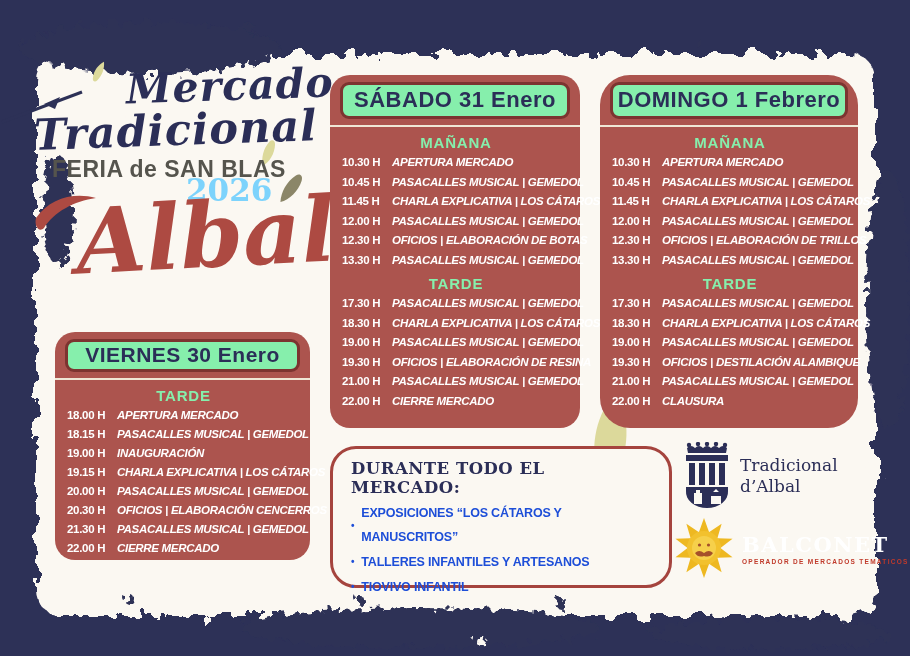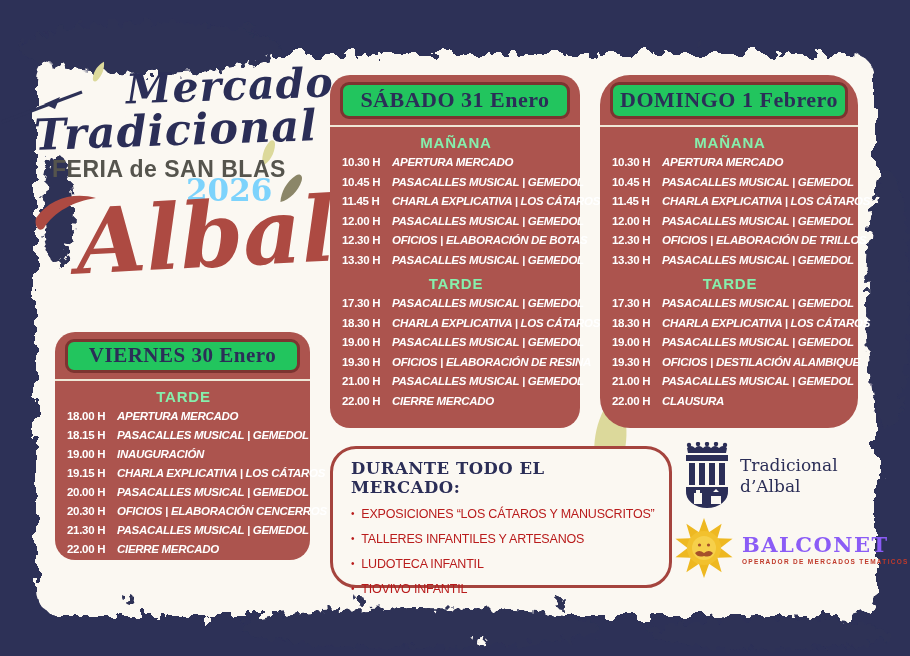--- a/index.html
+++ b/index.html
@@ -21,53 +21,53 @@
              font-weight:bold;color:#7dd3fc;font-size:31px;}
   .t-albal{position:absolute;left:76px;top:186px;font-family:"DejaVu Serif",serif;
              font-style:italic;font-weight:bold;color:#ad4a42;font-size:90px;
              transform:rotate(-3deg);line-height:1.1;}
 
   
   .day-box{position:absolute;background:#ac544e;border-radius:20px;box-sizing:border-box;}
   .day-box.viernes{left:55px;top:332px;width:255px;height:228px;}
   .day-box.sabado{left:330px;top:75px;width:250px;height:353px;}
   .day-box.domingo{left:600px;top:75px;width:258px;height:353px;border-radius:30px;}
-  .day-header{background:#22c55e;border:3px solid #7c3430;border-radius:9px;
+  .day-header{background:#86efac;border:3px solid #7c3430;border-radius:9px;
               margin:7px 10px 0;padding:2px 0 3px;text-align:center;
-              font-family:Liberation Serif, serif;font-weight:bold;color:#2b2e57;
+              font-family:Liberation Sans, sans-serif;font-weight:bold;color:#2b2e57;
               font-size:22px;letter-spacing:0.5px;box-sizing:border-box;}
   .day-box.viernes .day-header{font-size:21px;padding:1px 0 2px;}
   .day-rule{height:2px;background:#efe7d6;margin-top:6px;}
   .day-body{padding:2px 10px 0 12px;}
   .section-title{color:#86efac;font-weight:bold;font-size:15px;text-align:center;
                  letter-spacing:0.8px;margin:5px 0 2px;}
   .row{display:flex;white-space:nowrap;color:#fff;font-weight:bold;
        font-size:11.5px;line-height:19.5px;letter-spacing:-0.3px;}
   .day-box.viernes .row{line-height:19px;}
   .row .t{width:50px;flex-shrink:0;}
   .row .a{overflow:visible;font-style:italic;}
 
   
   .during-box{position:absolute;left:330px;top:446px;width:342px;height:142px;
               border:3px solid #a5443e;border-radius:26px;background:#fbf8f2;
               box-sizing:border-box;padding:10px 14px 0 18px;}
   .during-title{font-family:"DejaVu Serif",serif;font-weight:bold;color:#2b2e57;
               font-size:16.5px;letter-spacing:0.5px;margin-bottom:4px;}
-  .bullet-row{display:flex;align-items:center;color:#b91c1c;font-weight:normal;
+  .bullet-row{display:flex;align-items:center;color:#1d4ed8;font-weight:bold;
               font-size:12.5px;line-height:24px;letter-spacing:-0.2px;}
   .bullet-row .dot::before{content:"•";font-size:10px;}
   .bullet-row .dot{margin-right:7px;}
 
   
   .ajuntament{position:absolute;left:684px;top:442px;display:flex;align-items:center;}
   .aj-text{margin-left:10px;font-family:"DejaVu Serif",serif;color:#2b2e57;
            font-size:17px;line-height:21px;}
   .balconet{position:absolute;left:672px;top:516px;display:flex;align-items:center;}
   .bc-text{margin-left:6px;}
-  .bc-name{font-family:"DejaVu Serif",serif;font-weight:bold;color:#8b5cf6;
+  .bc-name{font-family:"DejaVu Serif",serif;font-weight:bold;color:#ffffff;
            font-size:21px;letter-spacing:1.5px;}
   .bc-tagline{color:#c03a2b;font-weight:bold;font-size:6.5px;letter-spacing:1.3px;
            margin-top:1px;}
 </style>
 </head>
 <body>
 
 <div class="poster">
 
   <svg class="bg" width="910" height="656" viewBox="0 0 910 656">
@@ -334,24 +334,20 @@
           <div class="bullet-row">
             <span class="dot"></span>
             <span>EXPOSICIONES “LOS CÁTAROS Y MANUSCRITOS”</span>
           </div>
 
           <div class="bullet-row">
             <span class="dot"></span>
             <span>TALLERES INFANTILES Y ARTESANOS</span>
           </div>
 
-          <div class="bullet-row">
-            <span class="dot"></span>
-            <span>LUDOTECA INFANTIL</span>
-          </div>
 
           <div class="bullet-row">
             <span class="dot"></span>
             <span>TIOVIVO INFANTIL</span>
           </div>
         </div>
     </section>
 
     <div class="ajuntament">
       <svg width="46" height="68" viewBox="0 0 46 68">

